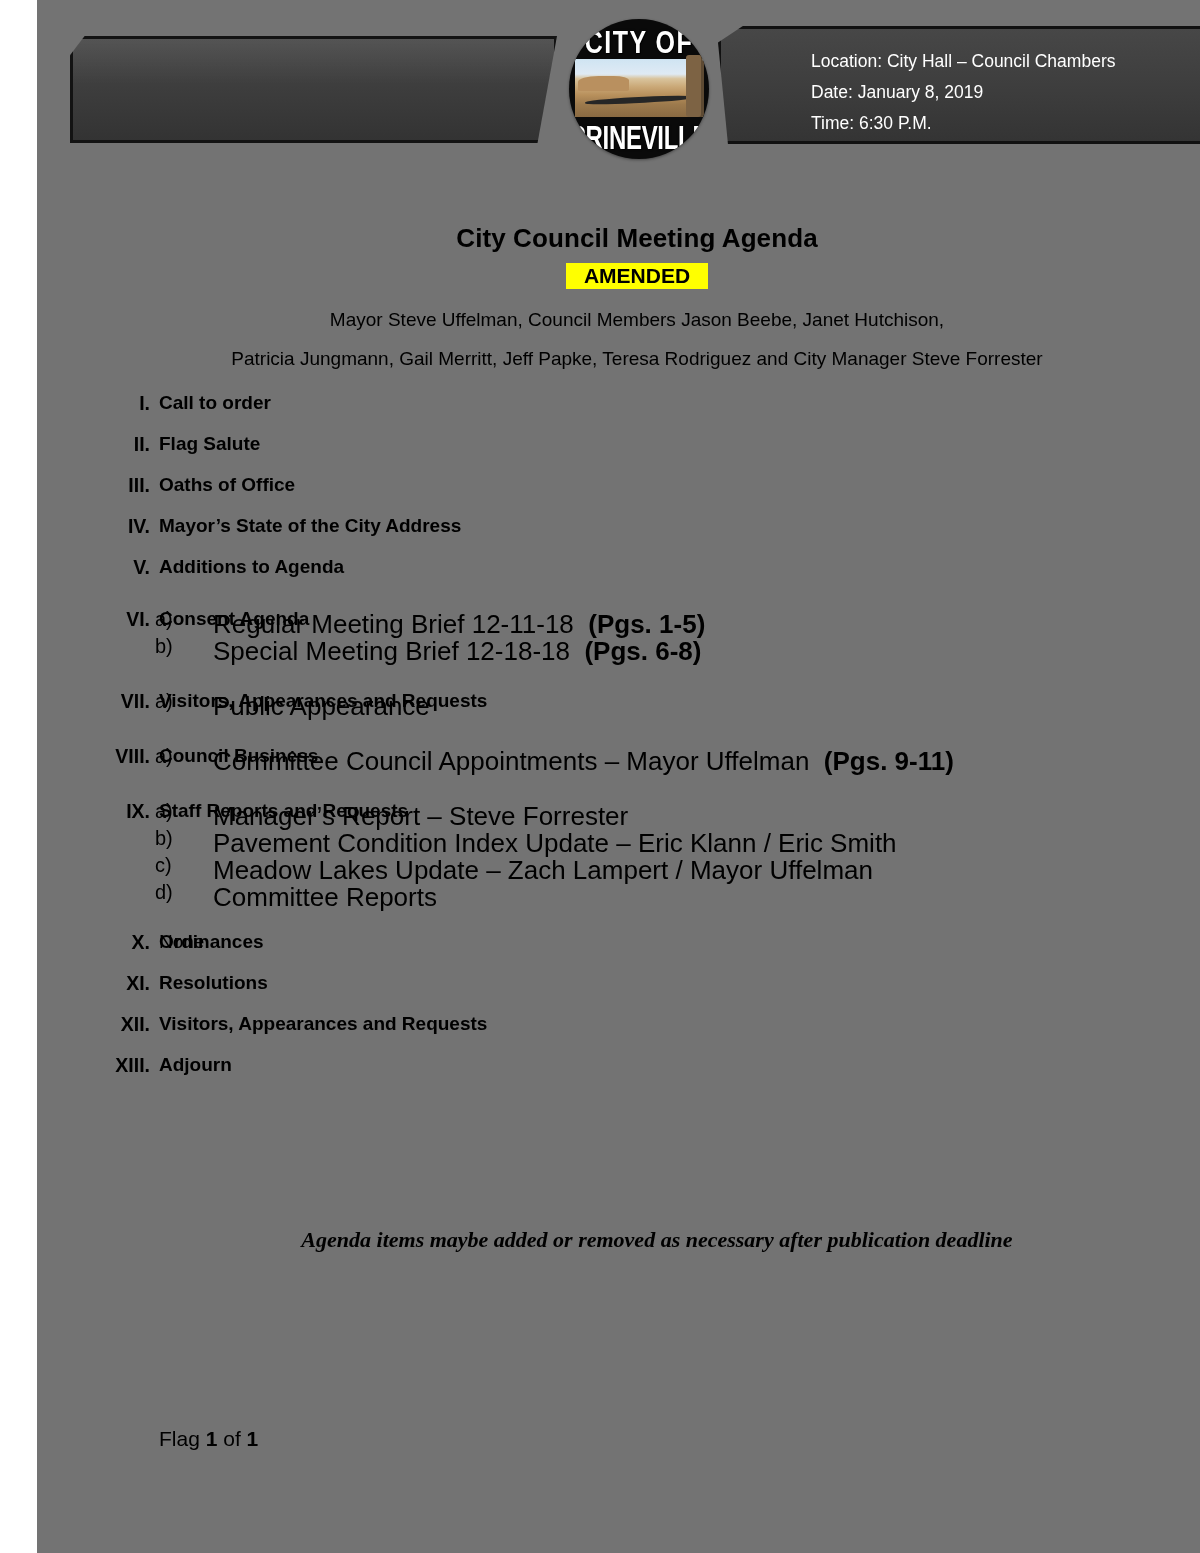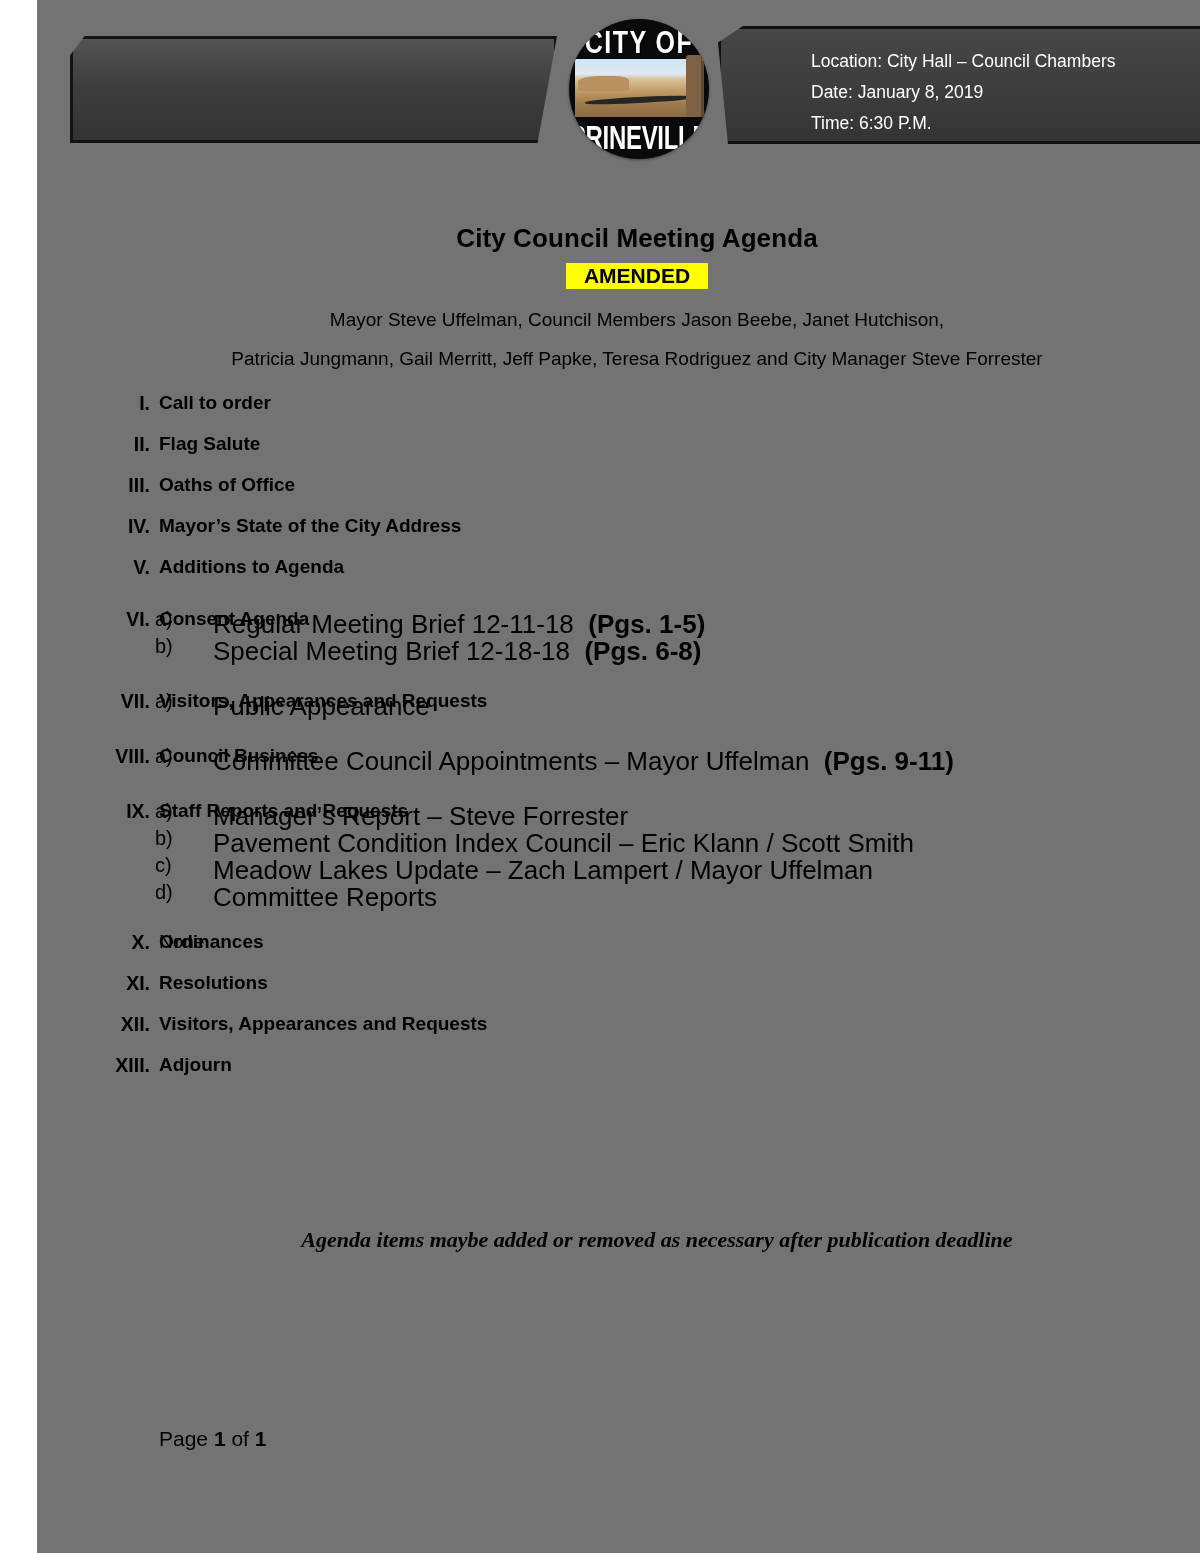--- a/index.html
+++ b/index.html
@@ -399,21 +399,21 @@
     <div class="agenda-item">
       <span class="num">IX.</span>
       <span class="title">Staff Reports and Requests</span>
       <div class="subitems">
         <div class="subitem">
           <span class="letter">a)</span>
           <span class="stext">Manager’s Report – Steve Forrester</span>
         </div>
         <div class="subitem">
           <span class="letter">b)</span>
-          <span class="stext">Pavement Condition Index Council – Eric Klann / Scott Smith</span>
+          <span class="stext">Pavement Condition Index Update – Eric Klann / Eric Smith</span>
         </div>
         <div class="subitem">
           <span class="letter">c)</span>
           <span class="stext">Meadow Lakes Update – Zach Lampert / Mayor Uffelman</span>
         </div>
         <div class="subitem">
           <span class="letter">d)</span>
           <span class="stext">Committee Reports</span>
         </div>
       </div>
@@ -437,15 +437,15 @@
 
     <div class="agenda-item">
       <span class="num">XIII.</span>
       <span class="title">Adjourn</span>
     </div>
 
   </div>
 
   <div class="footer-note">Agenda items maybe added or removed as necessary after publication deadline</div>
 
-  <div class="page-number"><span>Page </span><b>1</b><span> of </span><b>1</b></div>
+  <div class="page-number"><span>Flag </span><b>1</b><span> of </span><b>1</b></div>
 
 </div>
 
 </body></html>

